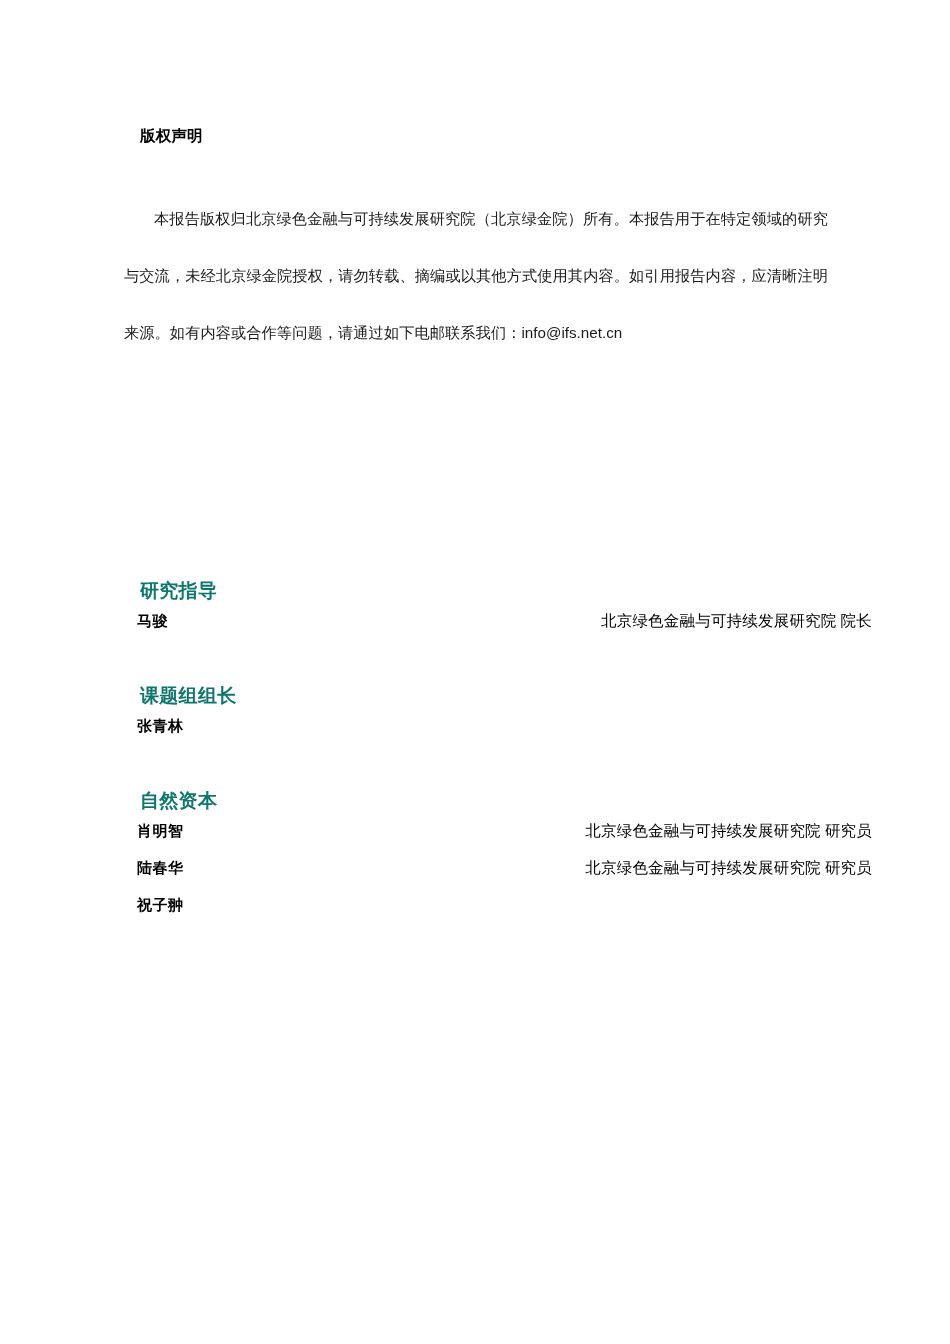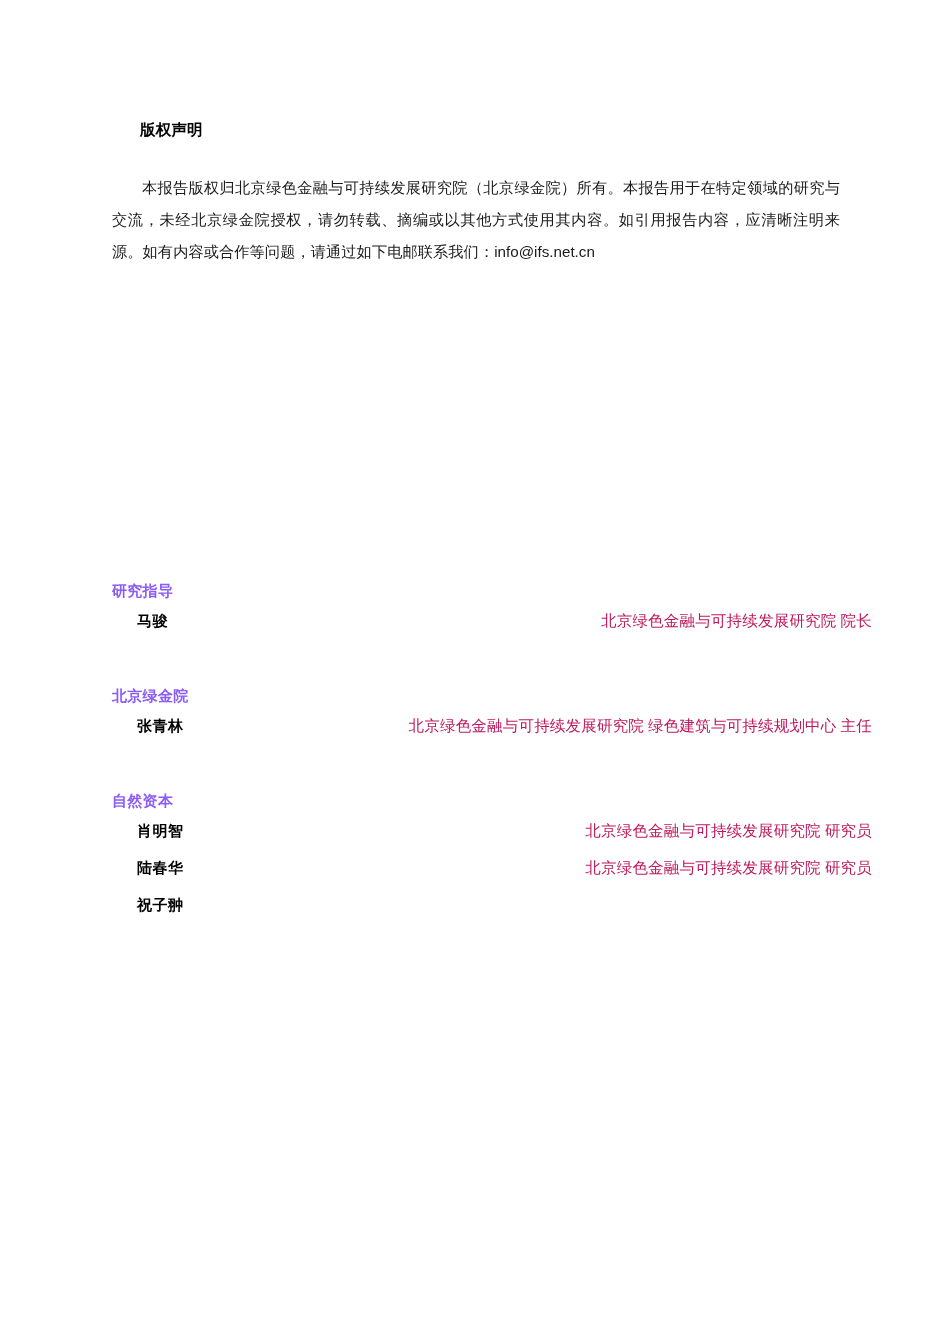--- a/index.html
+++ b/index.html
@@ -24,43 +24,43 @@
     top: 0;
     width: 950px;
     height: 1344px;
     background: #ffffff;
   }
 
   
   .content {
     position: absolute;
     left: 112px;
-    top: 118px;
+    top: 124px;
     width: 728px;
   }
 
   .section-title {
     font-family: "Liberation Sans", "DejaVu Sans", sans-serif;
     font-weight: bold;
     font-size: 15.5px;
     line-height: 24px;
     color: #000000;
     margin: 0 0 0 28px;
     letter-spacing: 0.2px;
   }
 
   .para {
     font-family: "Liberation Sans", "DejaVu Sans", sans-serif;
     font-size: 15.2px;
-    line-height: 32px;
+    line-height: 57px;
     color: #1a1a1a;
     text-align: justify;
     text-justify: inter-character;
     text-indent: 30px;
-    margin: 0;
+    margin: 12px;
     letter-spacing: 0.1px;
   }
   .para .mono-latin {
     font-family: "Liberation Sans", "DejaVu Sans", sans-serif;
     letter-spacing: 0;
   }
 
   .gap-after-p1 { height: 30px; }
   .gap-after-p2 { height: 40px; }
 
@@ -70,23 +70,24 @@
     left: 112px;
     top: 580px;
     width: 760px;
   }
 
   .credit-group { margin: 0 0 0 0; }
 
   .credit-heading {
     font-family: "Liberation Sans", "DejaVu Sans", sans-serif;
     font-weight: bold;
-    font-size: 15px;
+    font-size: 19px;
     line-height: 22px;
-    color: #8b5cf6;
+    color: #0f766e;
+    margin-left: 28px;
     letter-spacing: 0.3px;
   }
 
   .credit-row {
     display: flex;
     align-items: baseline;
     line-height: 37px;
     margin-left: 25px;
     justify-content: space-between;
   }
@@ -98,21 +99,21 @@
     color: #000000;
     width: 75px;
     flex: 0 0 75px;
     letter-spacing: 0.5px;
     white-space: nowrap;
   }
 
   .credit-aff {
     font-family: "Liberation Serif", "DejaVu Serif", serif;
     font-size: 15.5px;
-    color: #be185d;
+    color: #000000;
     white-space: nowrap;
     letter-spacing: 0.2px;
   }
   .spacer-md { height: 46px; }
 </style>
 </head>
 <body>
 
 <div class="page">
 
@@ -134,24 +135,23 @@
       <div class="credit-heading">研究指导</div>
       <div class="credit-row">
         <span class="credit-name">马骏</span>
         <span class="credit-aff">北京绿色金融与可持续发展研究院  院长</span>
       </div>
     </div>
 
     <div class="spacer-md"></div>
 
     <div class="credit-group">
-      <div class="credit-heading">北京绿金院</div>
+      <div class="credit-heading">课题组组长</div>
       <div class="credit-row">
         <span class="credit-name">张青林</span>
-        <span class="credit-aff">北京绿色金融与可持续发展研究院  绿色建筑与可持续规划中心  主任</span>
       </div>
     </div>
 
     <div class="spacer-md"></div>
 
     <div class="credit-group">
       <div class="credit-heading">自然资本</div>
       <div class="credit-row">
         <span class="credit-name">肖明智</span>
         <span class="credit-aff">北京绿色金融与可持续发展研究院  研究员</span>

